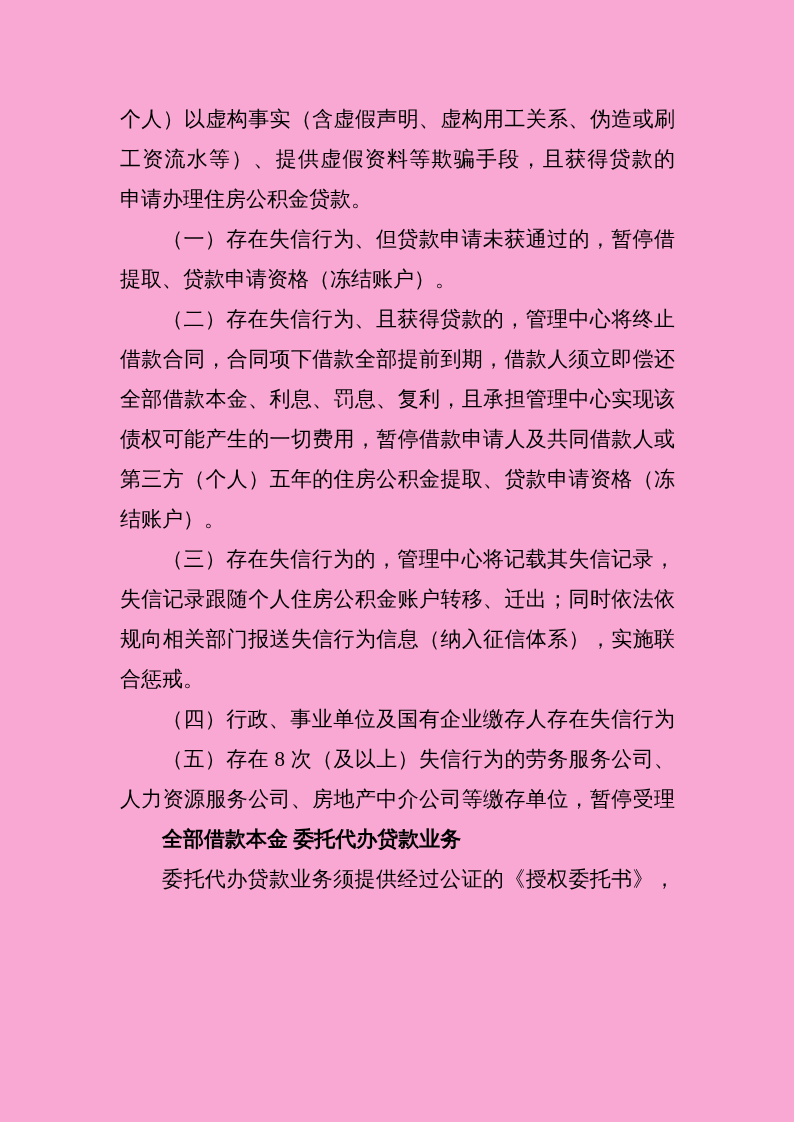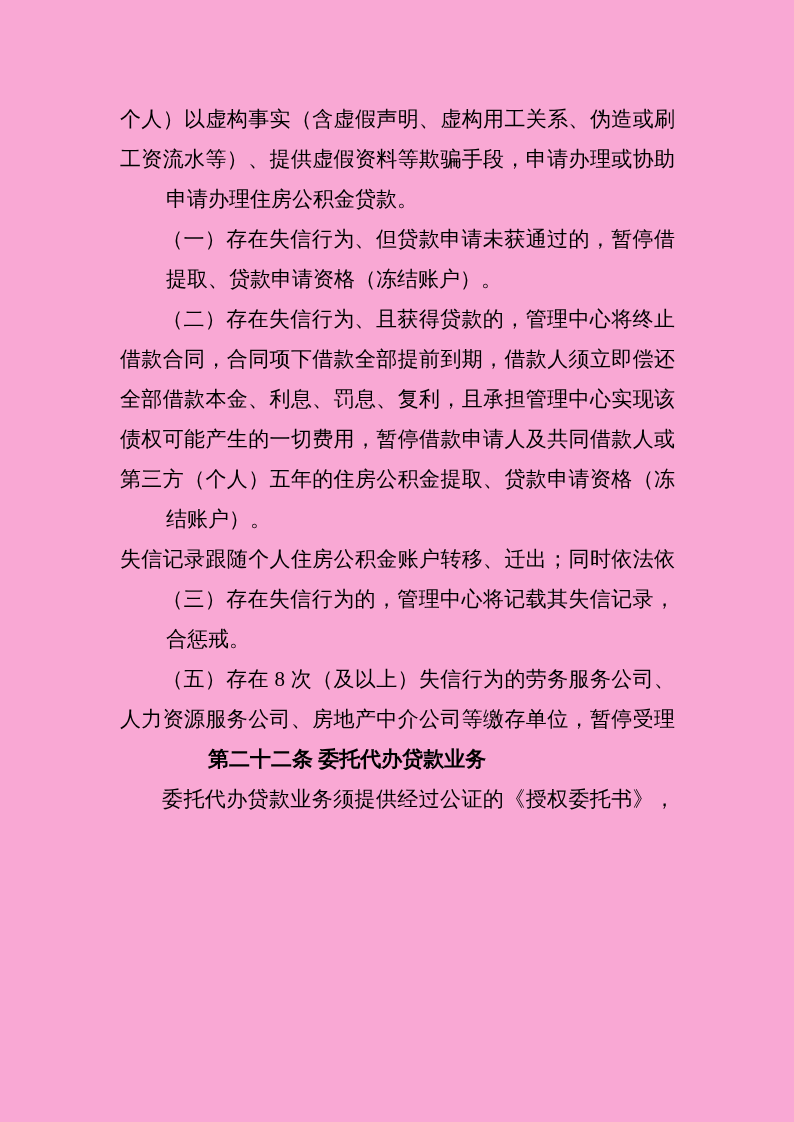--- a/index.html
+++ b/index.html
@@ -31,66 +31,67 @@
     text-justify: inter-character;
     overflow: hidden;
     white-space: nowrap;
   }
   .line.indent {
     text-indent: 42px;
   }
   .line.last {
     text-align: left;
     text-align-last: left;
-    margin-left: 46px;
   }
   .line.heading {
     font-weight: 700;
   }
 </style>
 </head>
 <body>
 
 <div class="page">
 
   <div class="para">
     <div class="line">个人）以虚构事实（含虚假声明、虚构用工关系、伪造或刷</div>
-    <div class="line">工资流水等）、提供虚假资料等欺骗手段，申请办理或协助</div>
+    <div class="line">工资流水等）、提供虚假资料等欺骗手段，且获得贷款的</div>
     <div class="line last">申请办理住房公积金贷款。</div>
   </div>
 
   <div class="para">
     <div class="line indent">（一）存在失信行为、但贷款申请未获通过的，暂停借</div>
     <div class="line last">提取、贷款申请资格（冻结账户）。</div>
   </div>
 
   <div class="para">
     <div class="line indent">（二）存在失信行为、且获得贷款的，管理中心将终止</div>
     <div class="line">借款合同，合同项下借款全部提前到期，借款人须立即偿还</div>
     <div class="line">全部借款本金、利息、罚息、复利，且承担管理中心实现该</div>
     <div class="line">债权可能产生的一切费用，暂停借款申请人及共同借款人或</div>
     <div class="line">第三方（个人）五年的住房公积金提取、贷款申请资格（冻</div>
     <div class="line last">结账户）。</div>
   </div>
 
   <div class="para">
+    <div class="line indent">（三）存在失信行为的，管理中心将记载其失信记录，</div>
     <div class="line">失信记录跟随个人住房公积金账户转移、迁出；同时依法依</div>
-    <div class="line indent">（三）存在失信行为的，管理中心将记载其失信记录，</div>
+    <div class="line">规向相关部门报送失信行为信息（纳入征信体系），实施联</div>
     <div class="line last">合惩戒。</div>
   </div>
 
   <div class="para">
+    <div class="line indent">（四）行政、事业单位及国有企业缴存人存在失信行为</div>
   </div>
 
   <div class="para">
     <div class="line indent">（五）存在 8 次（及以上）失信行为的劳务服务公司、</div>
     <div class="line">人力资源服务公司、房地产中介公司等缴存单位，暂停受理</div>
   </div>
 
   <div class="para">
-    <div class="line indent heading last">第二十二条 委托代办贷款业务</div>
+    <div class="line indent heading last">全部借款本金 委托代办贷款业务</div>
   </div>
 
   <div class="para">
     <div class="line indent">委托代办贷款业务须提供经过公证的《授权委托书》，</div>
   </div>
 
 </div>
 
 </body></html>

